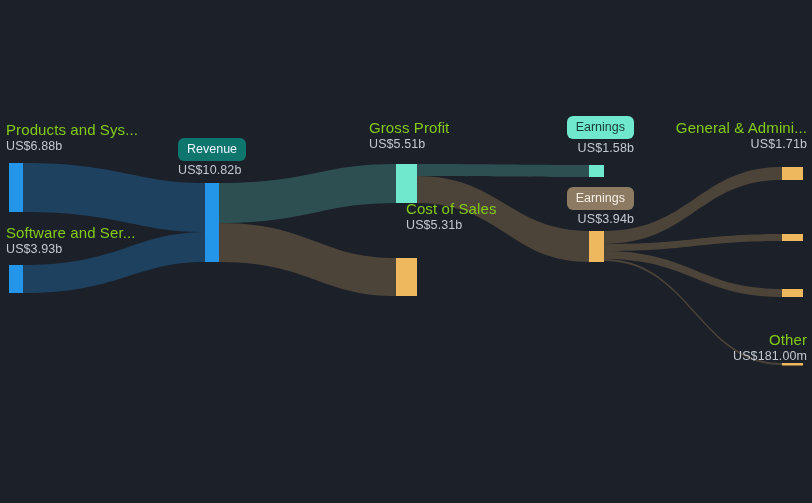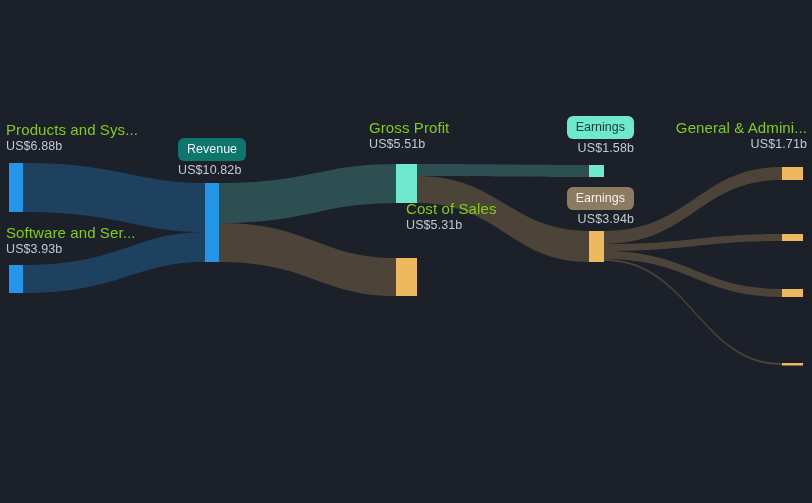--- a/index.html
+++ b/index.html
@@ -188,14 +188,18 @@
     <div class="lbl-value">US$3.94b</div>
   </div>
 
   <div class="label-group align-right" style="left:636px; top:119px; width:171px;">
     <div class="lbl-name">General &amp; Admini...</div>
     <div class="lbl-value">US$1.71b</div>
   </div>
 
 
 
+  <div class="label-group align-right" style="left:636px; top:331px; width:171px;">
+    <div class="lbl-name">Other</div>
+    <div class="lbl-value">US$181.00m</div>
+  </div>
 
 </div>
 
 </body></html>

